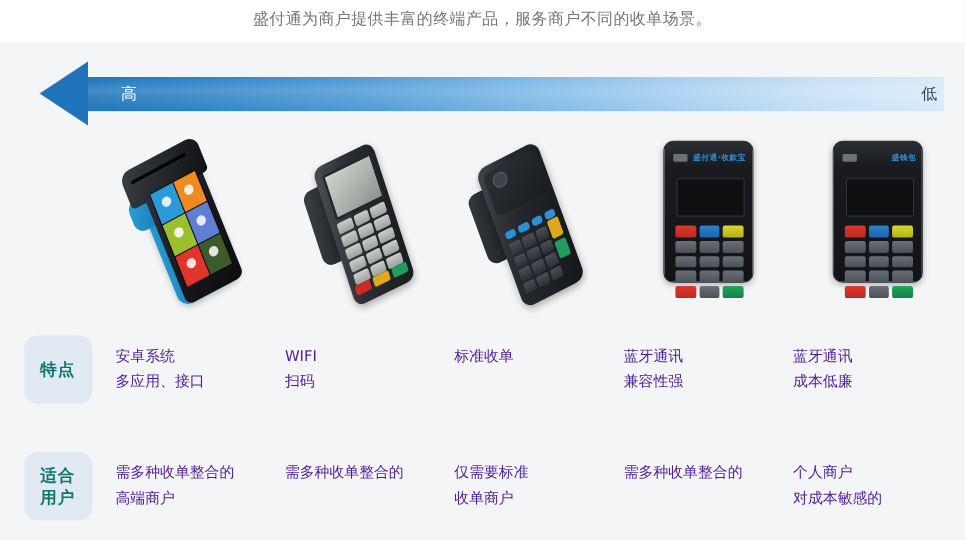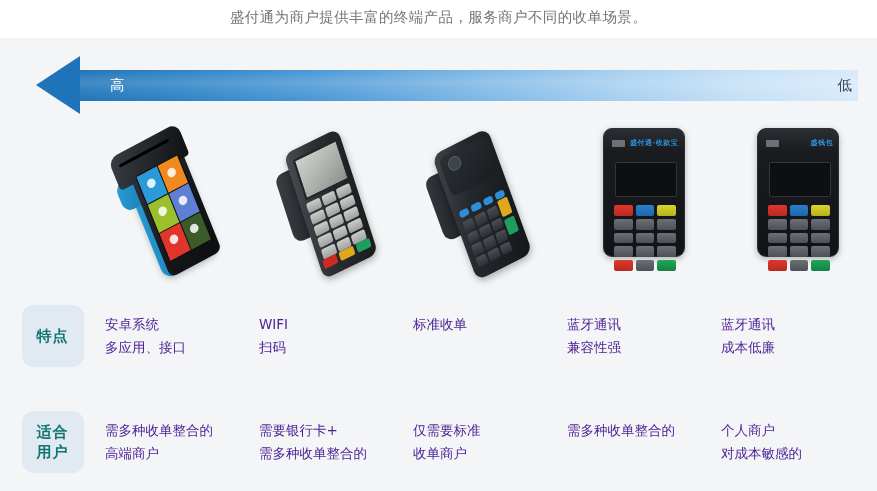--- a/index.html
+++ b/index.html
@@ -613,21 +613,20 @@
         <span>适合</span>
         <span class="line2">用户</span>
       </div>
     </div>
     <div class="row-cells">
       <div class="cell">
         <span>需多种收单整合的</span>
         <span>高端商户</span>
       </div>
       <div class="cell">
-        <span>需要银行卡+</span>
         <span>需多种收单整合的</span>
       </div>
       <div class="cell">
         <span>仅需要标准</span>
         <span>收单商户</span>
       </div>
       <div class="cell">
         <span>需多种收单整合的</span>
       </div>
       <div class="cell">

